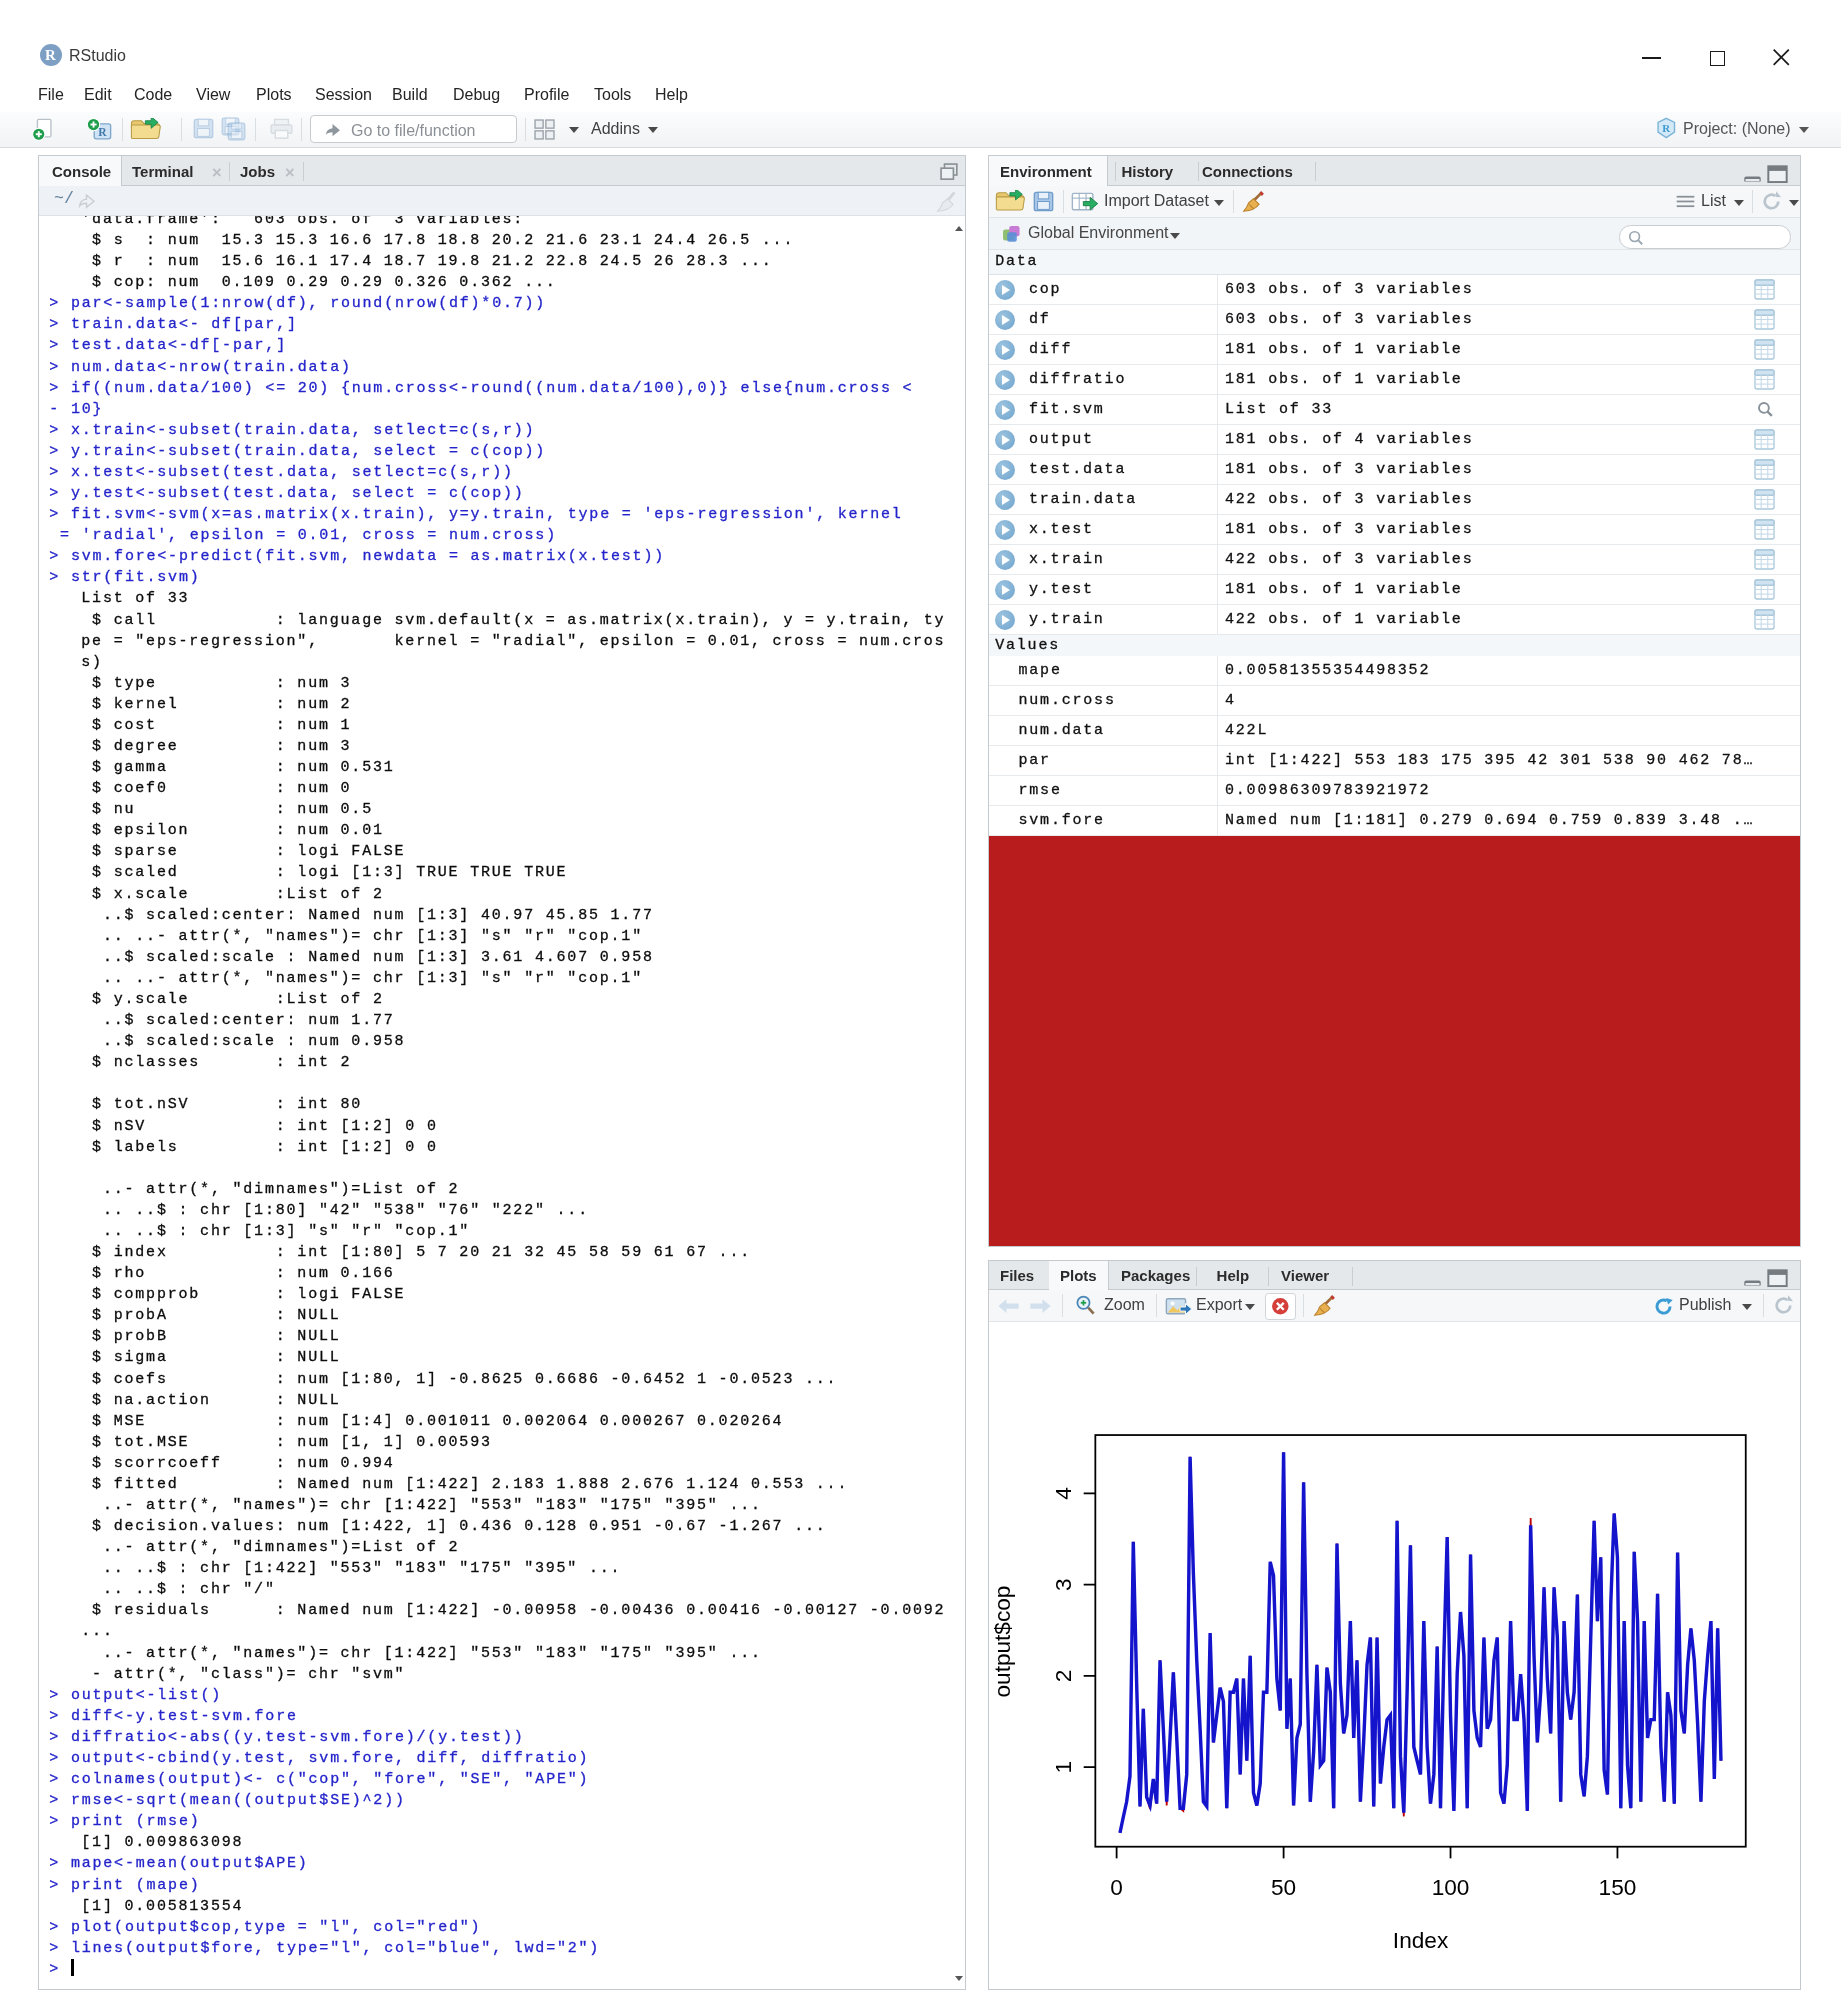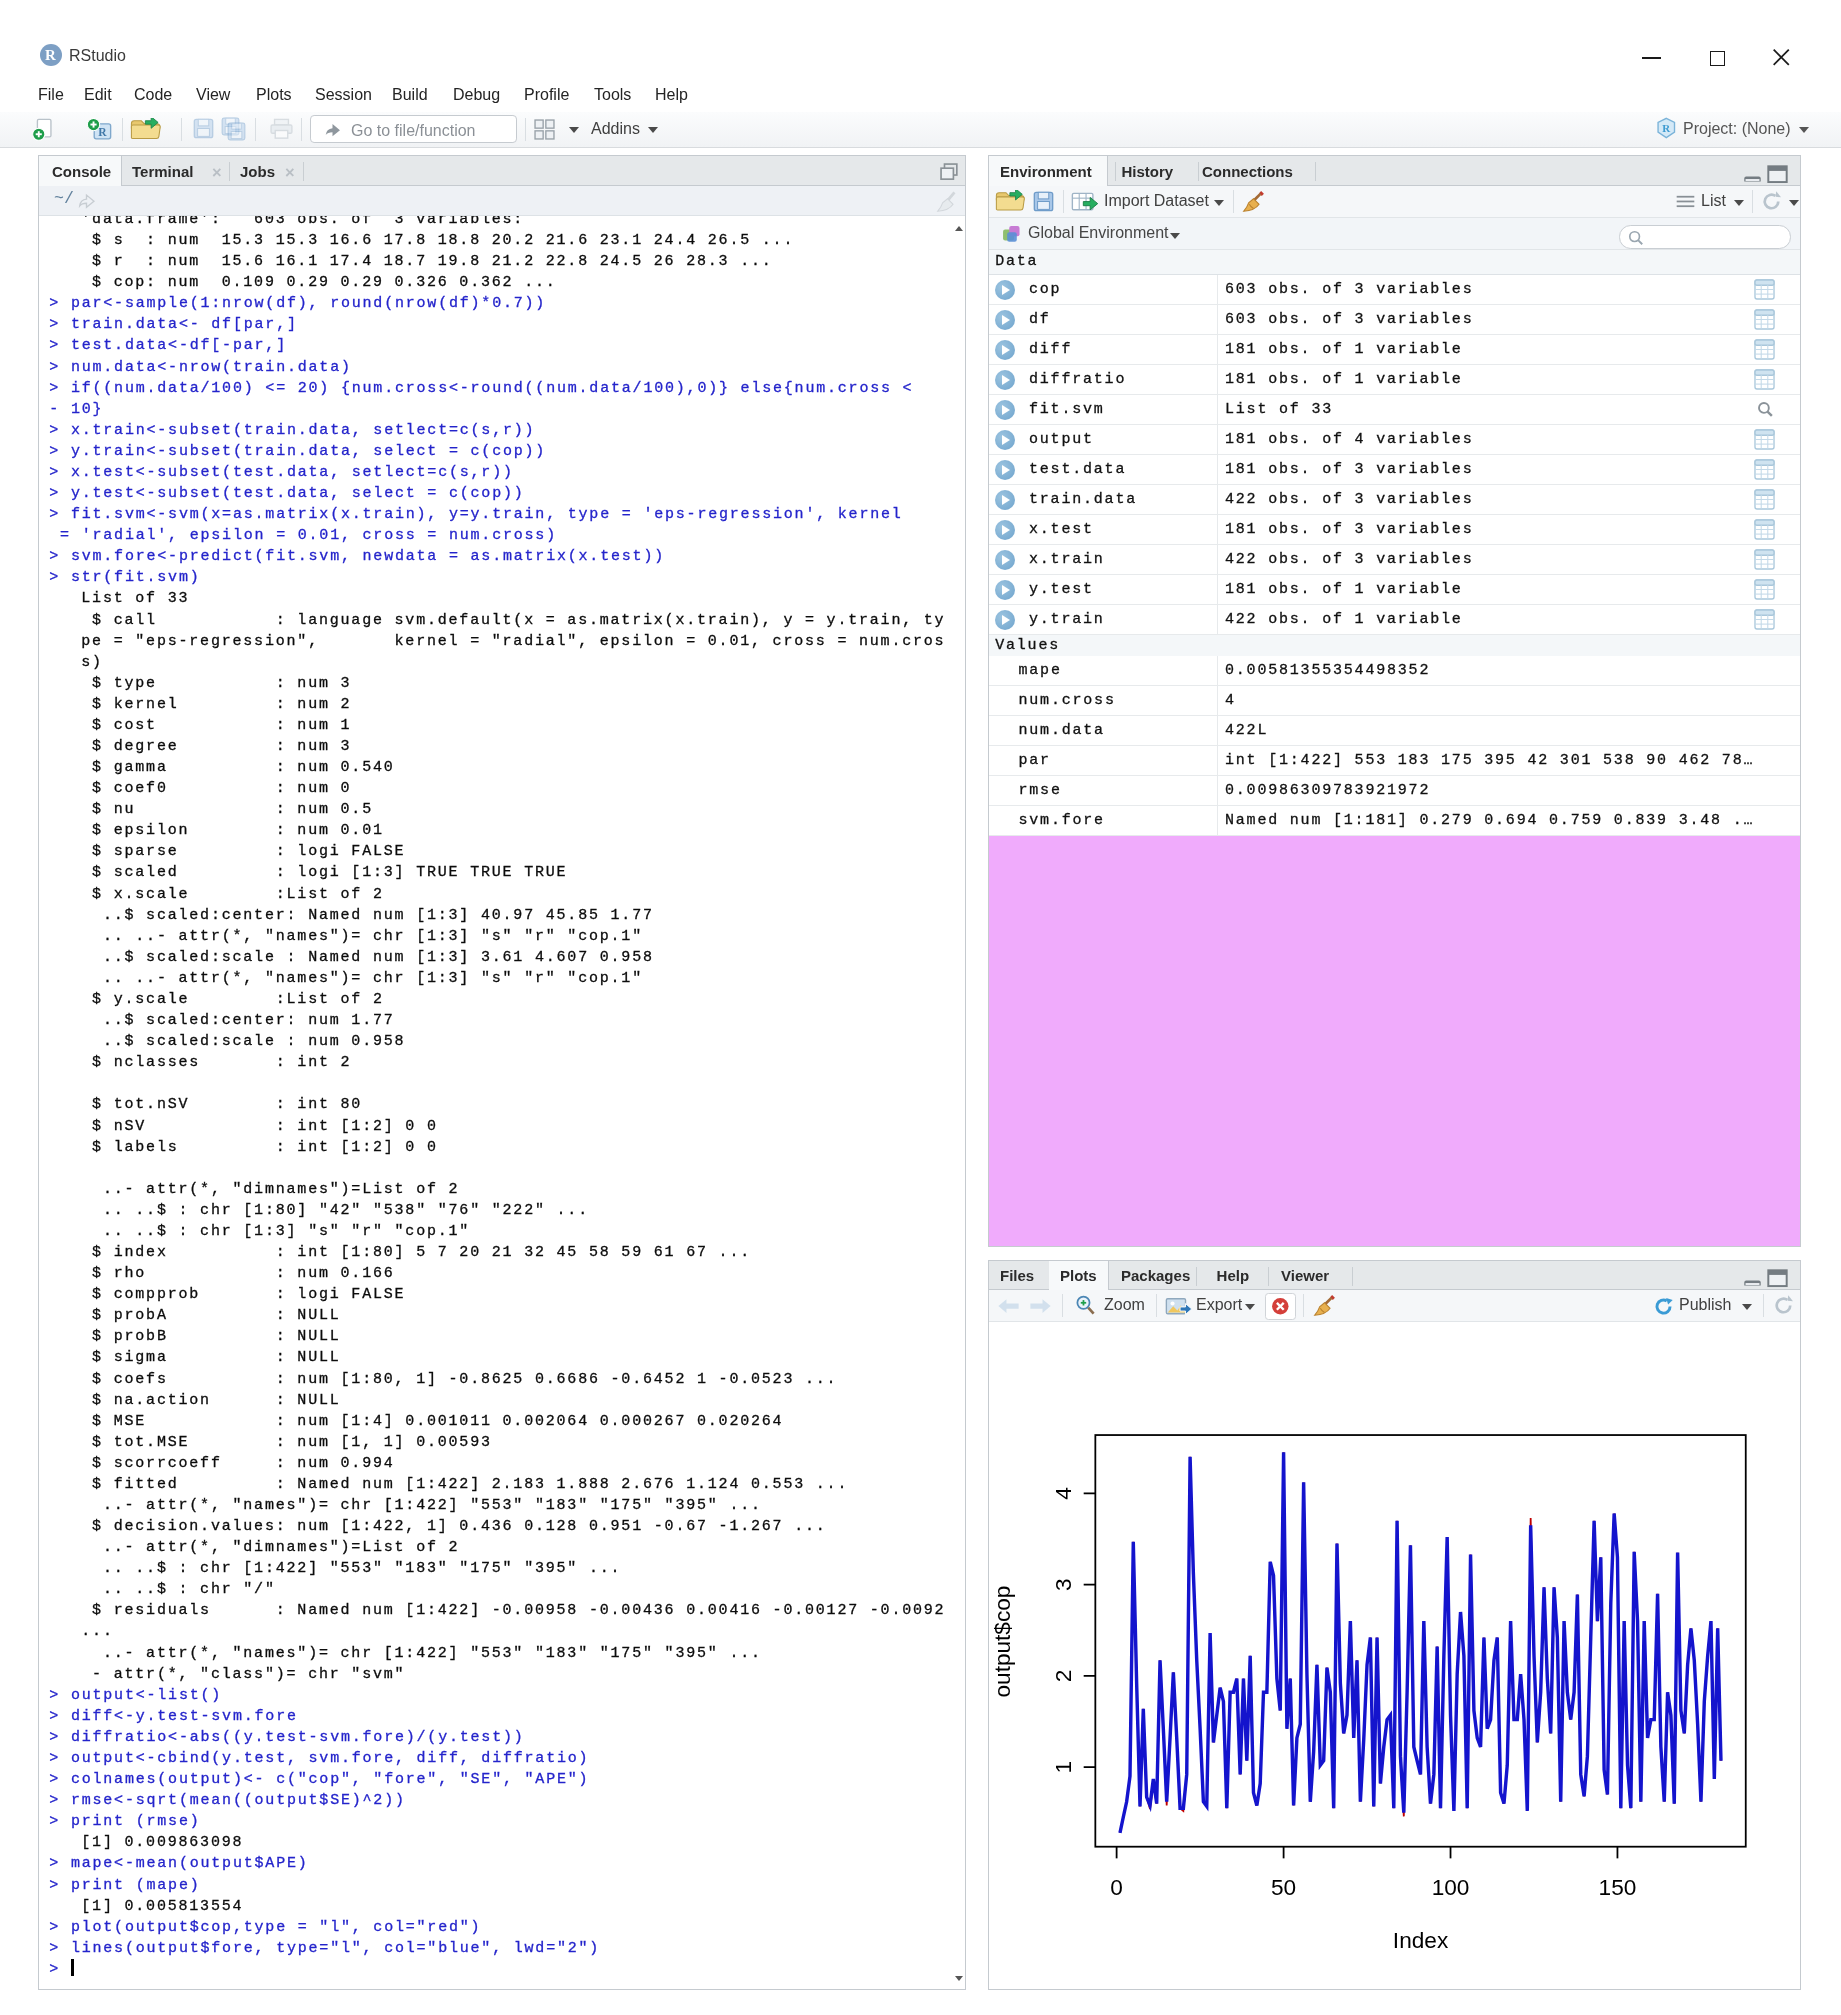--- a/index.html
+++ b/index.html
@@ -172,21 +172,21 @@
 <div class="cl cb" style="top:330px">&gt; svm.fore&lt;-predict(fit.svm, newdata = as.matrix(x.test))</div>
 <div class="cl cb" style="top:351px">&gt; str(fit.svm)</div>
 <div class="cl ck" style="top:372px">List of 33</div>
 <div class="cl ck" style="top:394px"> $ call           : language svm.default(x = as.matrix(x.train), y = y.train, ty</div>
 <div class="cl ck" style="top:415px">pe = "eps-regression",       kernel = "radial", epsilon = 0.01, cross = num.cros</div>
 <div class="cl ck" style="top:436px">s)</div>
 <div class="cl ck" style="top:457px"> $ type           : num 3</div>
 <div class="cl ck" style="top:478px"> $ kernel         : num 2</div>
 <div class="cl ck" style="top:499px"> $ cost           : num 1</div>
 <div class="cl ck" style="top:520px"> $ degree         : num 3</div>
-<div class="cl ck" style="top:541px"> $ gamma          : num 0.540</div>
+<div class="cl ck" style="top:541px"> $ gamma          : num 0.531</div>
 <div class="cl ck" style="top:562px"> $ coef0          : num 0</div>
 <div class="cl ck" style="top:583px"> $ nu             : num 0.5</div>
 <div class="cl ck" style="top:604px"> $ epsilon        : num 0.01</div>
 <div class="cl ck" style="top:625px"> $ sparse         : logi FALSE</div>
 <div class="cl ck" style="top:646px"> $ scaled         : logi [1:3] TRUE TRUE TRUE</div>
 <div class="cl ck" style="top:668px"> $ x.scale        :List of 2</div>
 <div class="cl ck" style="top:689px">  ..$ scaled:center: Named num [1:3] 40.97 45.85 1.77</div>
 <div class="cl ck" style="top:710px">  .. ..- attr(*, "names")= chr [1:3] "s" "r" "cop.1"</div>
 <div class="cl ck" style="top:731px">  ..$ scaled:scale : Named num [1:3] 3.61 4.607 0.958</div>
 <div class="cl ck" style="top:752px">  .. ..- attr(*, "names")= chr [1:3] "s" "r" "cop.1"</div>
@@ -317,21 +317,21 @@
         </svg></div>
     <div class="tlabel" style="left:39px;top:6.2px;color:#454545">Global Environment</div>
     <div style="position:absolute;left:181px;top:15px;width:0;height:0;border-left:5.5px solid transparent;border-right:5.5px solid transparent;border-top:6.2px solid #4a4a4a"></div>
     <div class="abs" style="left:630px;top:6.9px;width:172px;height:24px;background:#fff;border:1.4px solid #c9ced3;border-radius:11.7px">
       <div class="abs" style="left:6.9px;top:2.7px;width:18px;height:18px"><svg viewBox="0 0 26 26">
             <circle cx="11" cy="11" r="7" fill="none" stroke="#9aa6b0" stroke-width="2.4"></circle>
             <line x1="16" y1="16" x2="22" y2="22" stroke="#9aa6b0" stroke-width="2.8"></line>
           </svg></div>
     </div>
   </div>
-  <div class="abs" style="left:0;top:94px;right:0;bottom:0;background:#f0abfc;overflow:hidden">
+  <div class="abs" style="left:0;top:94px;right:0;bottom:0;background:#b91c1c;overflow:hidden">
     <div class="ehdr" style="top:0px;height:25px;padding-top:3.4px">Data</div>
     <div class="abs" style="left:0;top:25px;right:0;height:617px">
         <div class="erow" style="top:0px">
           <span class="dot">
             <span class="tri"></span>
           </span>
           <span class="ename" style="left:40px">cop</span>
           <span class="eval">603 obs. of 3 variables</span>
           <span class="colsep"></span>
           <svg class="gicon2" viewBox="0 0 32 32">

